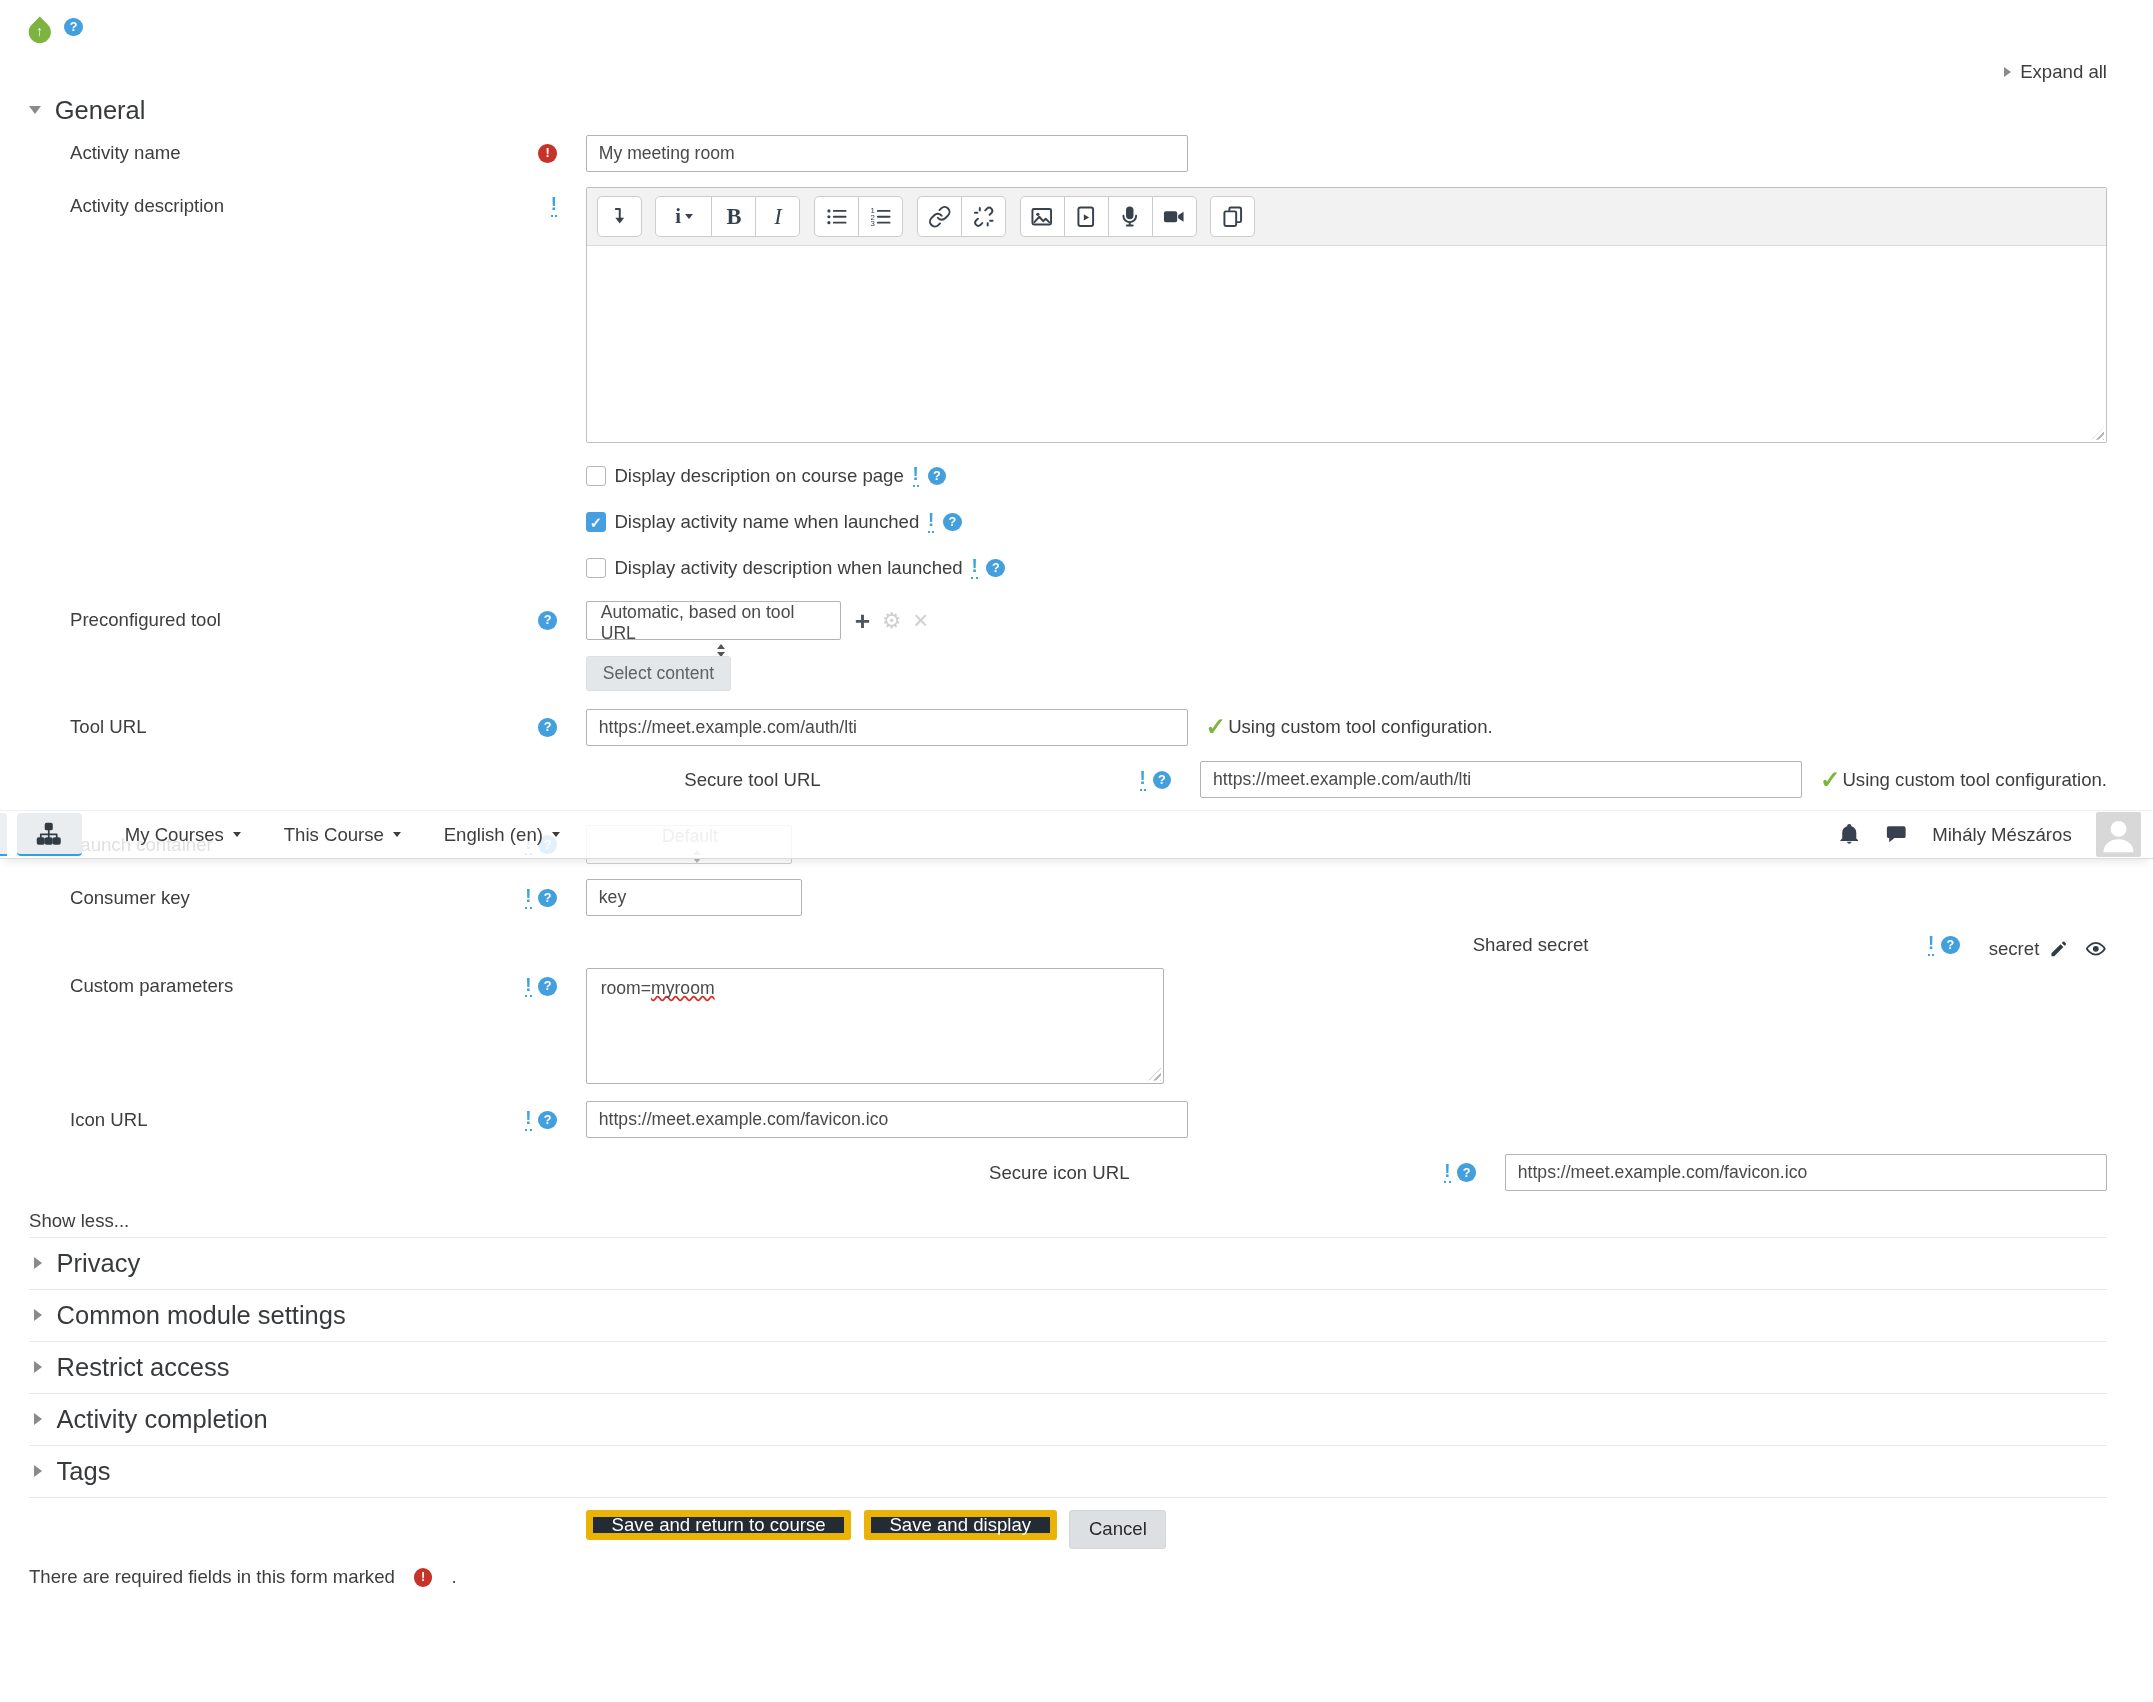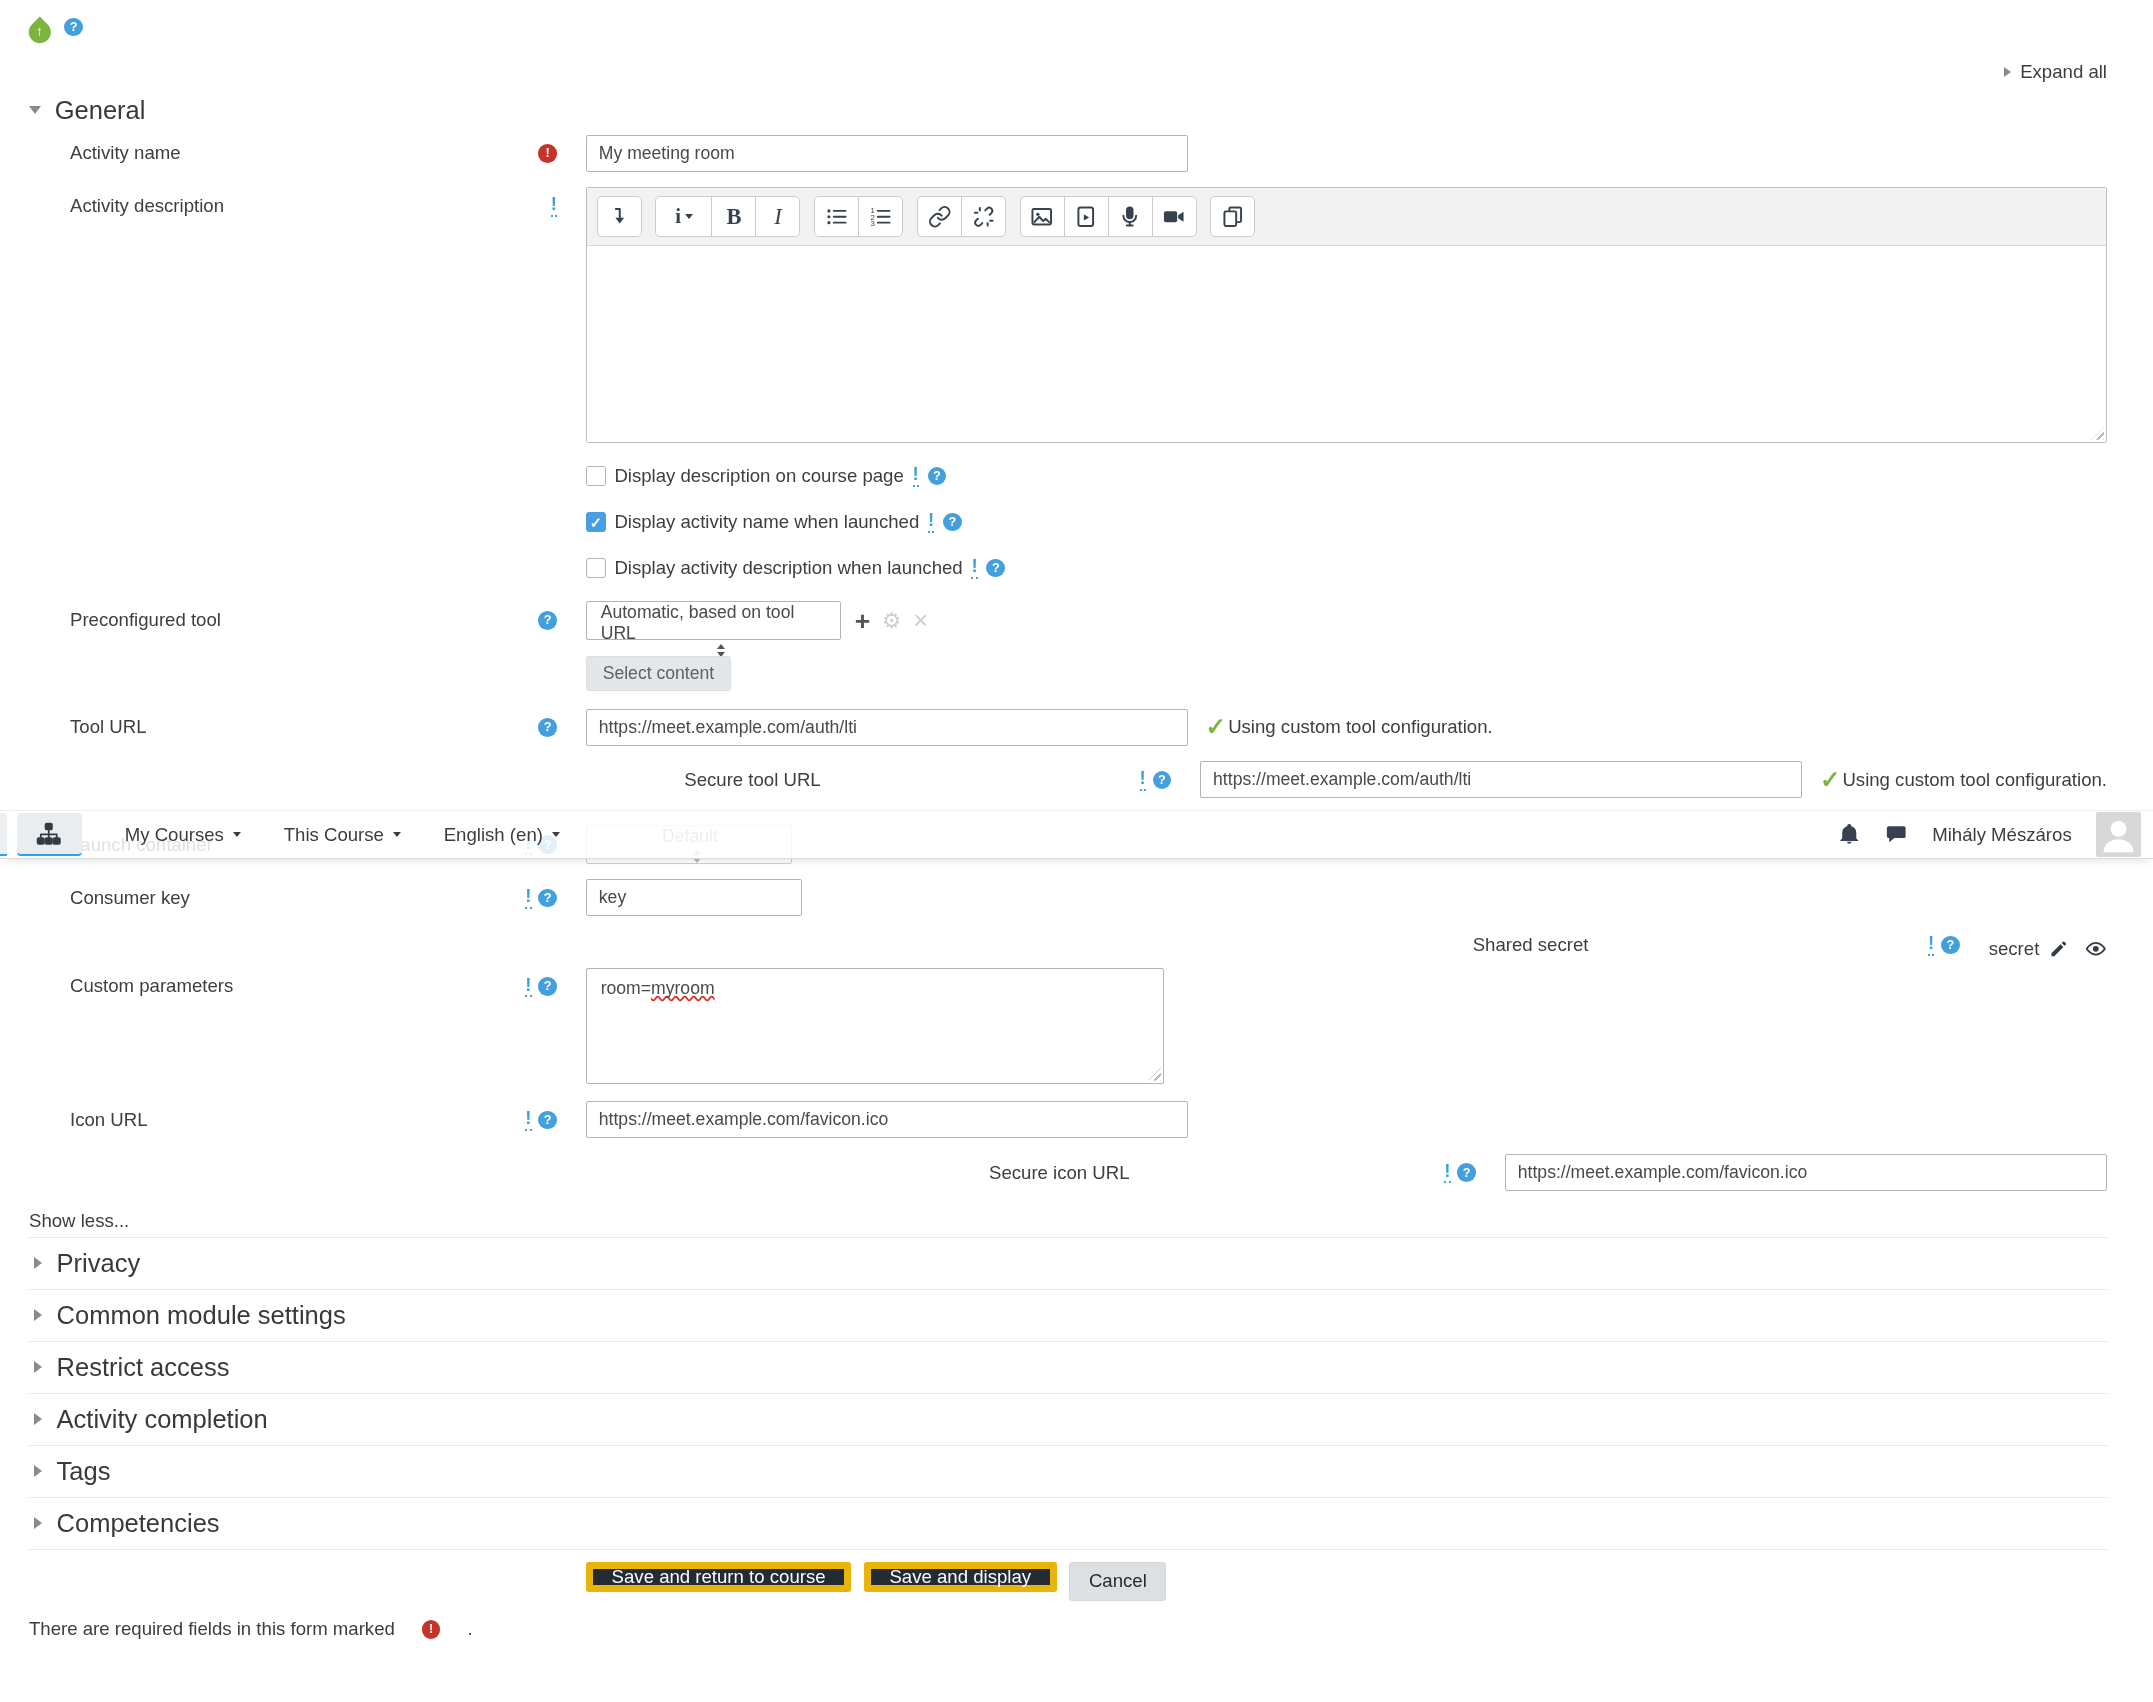--- a/index.html
+++ b/index.html
@@ -138,21 +138,21 @@
   .show-less { margin-top:19.6px; height:23.5px; cursor:pointer; }
 
   .sections { margin-top:2.9px; border-bottom:1px solid #e8e8e8; }
   .csection { border-top:1px solid #e8e8e8; height:52px; display:flex; align-items:center; gap:14.7px; padding-left:4.9px; cursor:pointer; }
   .csection .htxt { font-size:25.5px; font-weight:400; color:#373a3c; }
 
   .btnrow { margin:11.8px 0 0 557px; display:flex; gap:12.7px; }
   .btn-dark { height:30px; padding:0 18.6px; background:#232b35; border:7px solid #eab308; border-radius:2.9px; color:#fdfdfd; font-size:18.6px; display:inline-flex; align-items:center; cursor:pointer; font-family:"Liberation Sans",sans-serif; }
   .btn-light { height:39px; padding:0 18.6px; background:#dde0e3; border:1px solid #d3d7da; border-radius:2.9px; color:#2a2a2a; font-size:18.6px; display:inline-flex; align-items:center; cursor:pointer; font-family:"Liberation Sans",sans-serif; }
 
-  .footer-note { margin-top:17.6px; display:flex; align-items:center; gap:27px; }
+  .footer-note { margin-top:17.6px; display:flex; align-items:center; gap:19px; }
 </style>
 </head>
 <body>
 
 <div class="page">
 
   
   <div class="title-row">
     <span class="lti-icon">
       <span class="lti-drop">
@@ -544,24 +544,20 @@
       <span class="htxt">Restrict access</span>
     </div>
     <div class="csection">
       <span class="tri-r"></span>
       <span class="htxt">Activity completion</span>
     </div>
     <div class="csection">
       <span class="tri-r"></span>
       <span class="htxt">Tags</span>
     </div>
-    <div class="csection">
-      <span class="tri-r"></span>
-      <span class="htxt">Competencies</span>
-    </div>
   </div>
 
   
   <div class="btnrow">
     <button class="btn-dark">Save and return to course</button>
     <button class="btn-dark">Save and display</button>
     <button class="btn-light">Cancel</button>
   </div>
 
   

